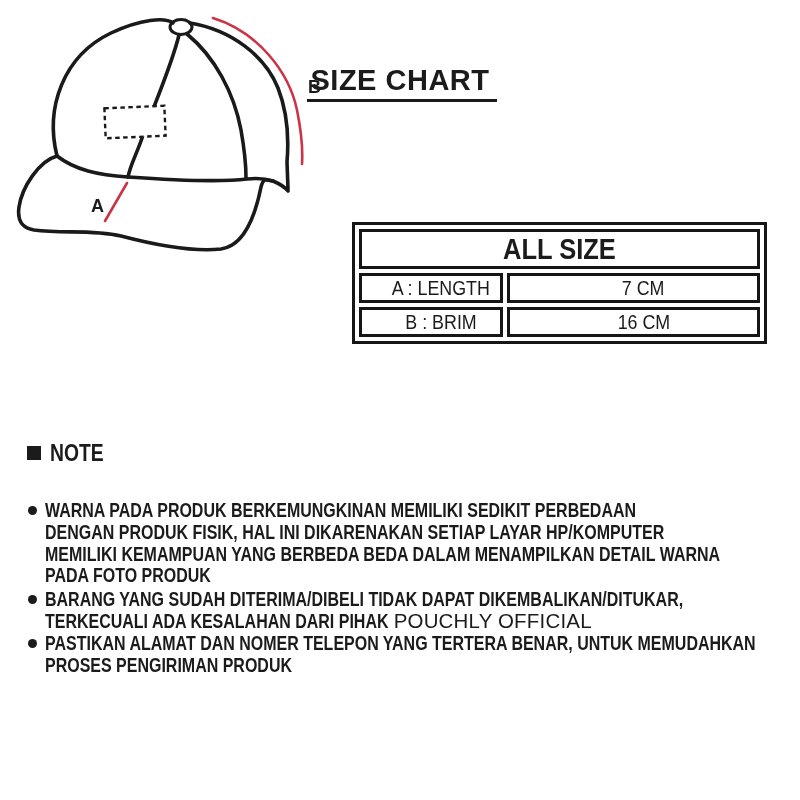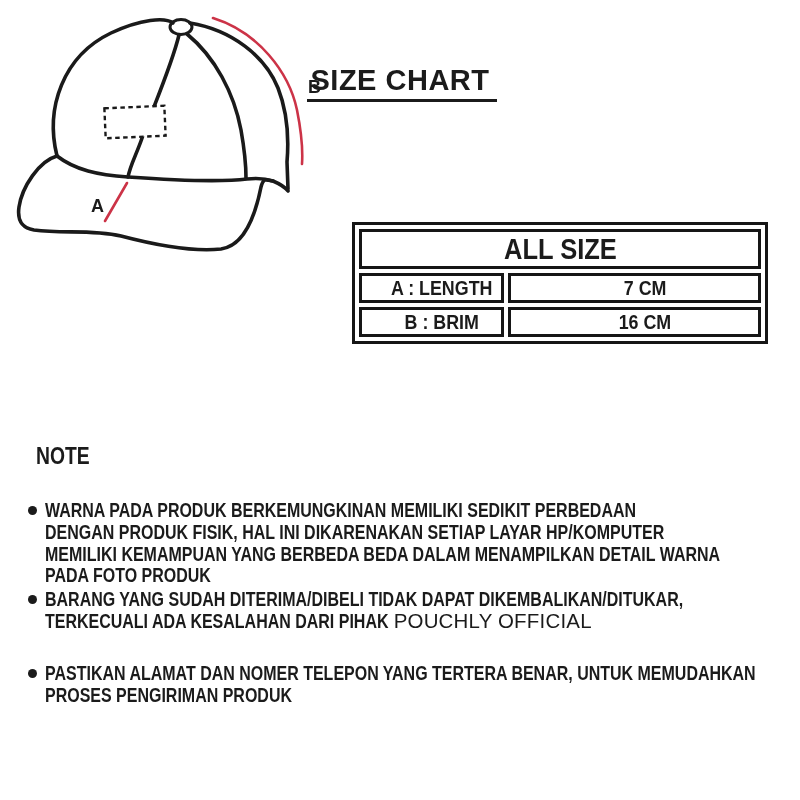--- a/index.html
+++ b/index.html
@@ -25,35 +25,35 @@
   .size-table{
     position:absolute;left:352px;top:222px;
     border-collapse:separate;border-spacing:4px;border:3px solid #161616;
     table-layout:fixed;
   }
   .size-table th,.size-table td{
     border:3px solid #161616;box-sizing:border-box;
     text-align:center;vertical-align:middle;padding:0;color:#1b1b1b;background:#fff;
   }
   .size-table th{height:37px;font-size:30px;font-weight:bold;margin-top:23px;}
-  .size-table td{height:28px;font-size:21px;font-weight:bold;padding-left:20px;}
+  .size-table td{height:28px;font-size:21px;font-weight:normal;padding-left:20px;}
   .col-label{width:144px;}
   .col-value{width:253px;}
   .cond{display:inline-block;transform:scaleX(.85);transform-origin:center;white-space:nowrap;}
   
-  .note-head{position:absolute;left:27px;top:443px;height:20px;display:flex;align-items:center;flex-direction:column;}
+  .note-head{position:absolute;left:27px;top:443px;height:20px;display:flex;align-items:center;}
   .note-square{width:14px;height:14px;background:#1b1b1b;display:inline-block;}
   .note-head-label{
     display:inline-block;margin-left:9px;font-size:23px;font-weight:bold;
     transform:scaleX(.84);transform-origin:0 50%;white-space:nowrap;
   }
   .note-item{position:absolute;left:45px;width:720px;}
   .note-item-1{top:499px;}
   .note-item-2{top:588px;}
-  .note-item-3{top:662px;}
+  .note-item-3{top:632px;}
   .note-bullet{
     position:absolute;left:-17px;top:7px;width:9px;height:9px;border-radius:50%;background:#1b1b1b;
   }
   .note-text{
     font-size:20.5px;line-height:21.8px;font-weight:bold;white-space:pre-line;
     transform:scaleX(.78);transform-origin:0 0;width:940px;color:#1b1b1b;
   }
   .brand{
     font-weight:400;display:inline-block;transform:scaleX(1.28);transform-origin:0 50%;
     margin-left:7px;letter-spacing:.2px;text-align:center;

